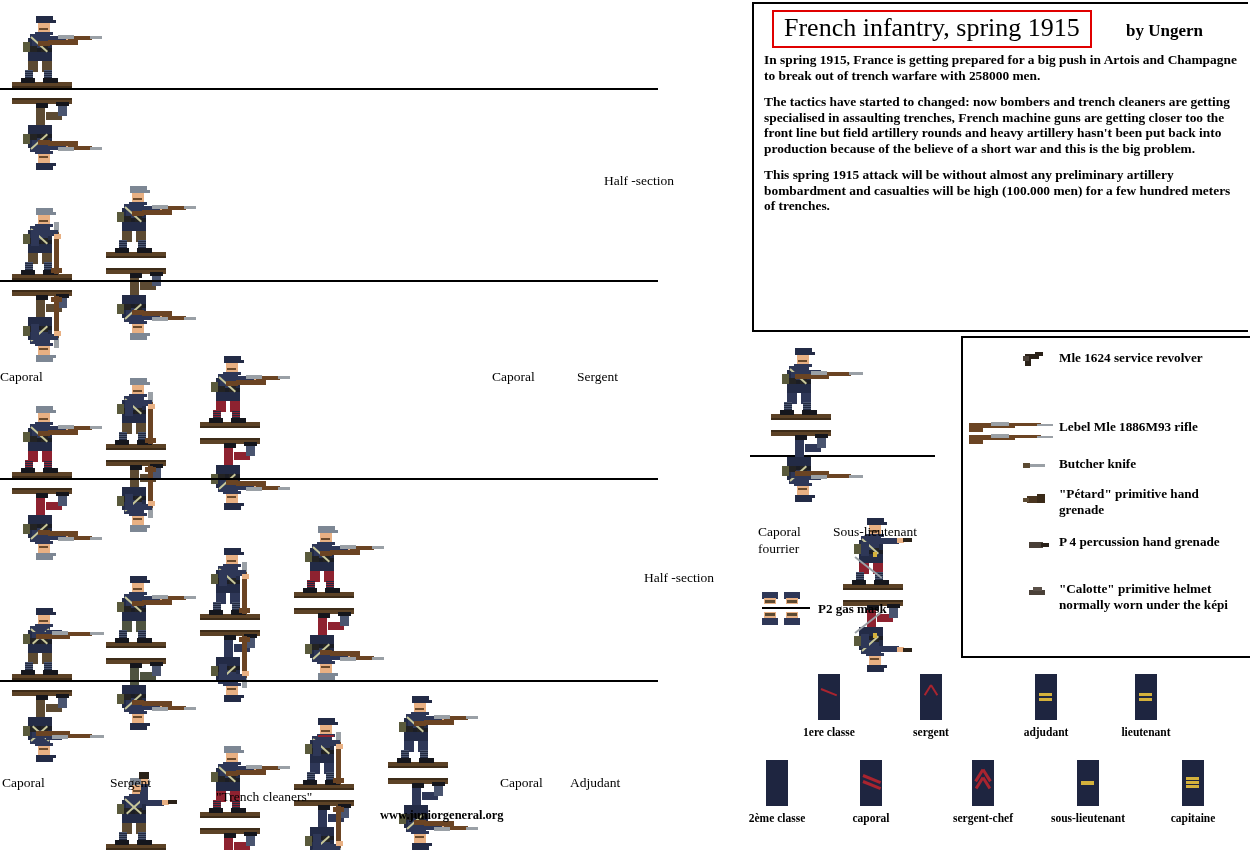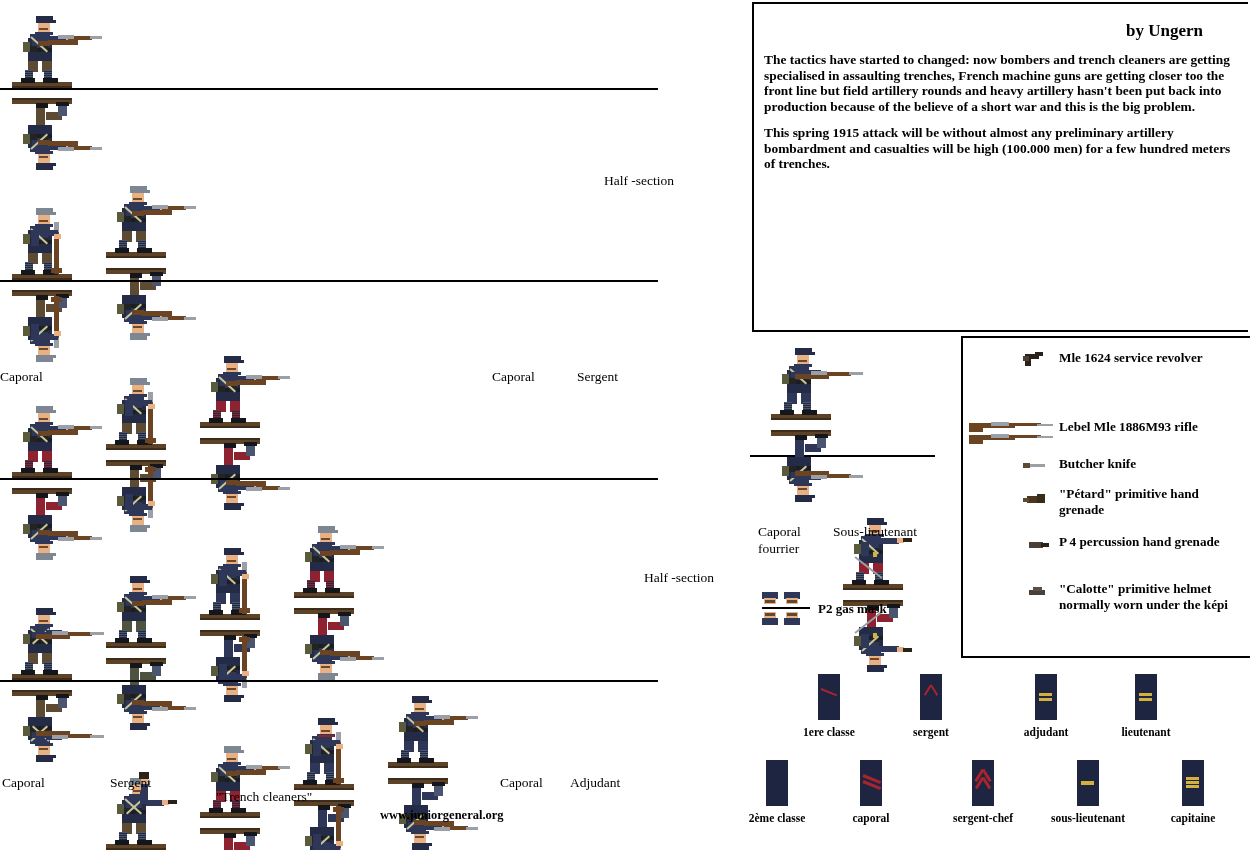--- a/index.html
+++ b/index.html
@@ -1051,22 +1051,26 @@
     <div class="lbl" style="left:644px;top:570px;">Half -section</div>
     <div class="lbl" style="left:2px;top:775px;">Caporal</div>
     <div class="lbl" style="left:110px;top:775px;">Sergent</div>
     <div class="lbl" style="left:216px;top:789px;">"Trench cleaners"</div>
     <div class="lbl" style="left:500px;top:775px;">Caporal</div>
     <div class="lbl" style="left:570px;top:775px;">Adjudant</div>
     <div class="lbl lbl-b" style="left:380px;top:808px;font-size:12.5px;">www.juniorgeneral.org</div>
   </div>
 
   <div id="text-panel">
+    <div id="title-box">
+      <div class="ttl">French infantry, spring 1915</div>
+    </div>
     <div id="byline">by Ungern</div>
     <div id="paras">
+      <p>In spring 1915, France is getting prepared for a big push in Artois and Champagne to break out of trench warfare with 258000 men.</p>
       <p>The tactics have started to changed: now bombers and trench cleaners are getting specialised in assaulting trenches, French machine guns are getting closer too the front line but field artillery rounds and heavy artillery hasn't been put back into production because of the believe of a short war and this is the big problem.</p>
       <p>This spring 1915 attack will be without almost any preliminary artillery bombardment and casualties will be high (100.000 men) for a few hundred meters of trenches.</p>
     </div>
   </div>
 
   <div class="abs" style="left:755px;top:340px;width:200px;height:230px;">
     <div class="foldline" style="top:115px;left:-5px;width:185px;"></div>
   <div class="soldier figcol" style="left: 8px;">
         <div class="upper">
           <div class="p" style="left: 8px; top: 74px; width: 60px; height: 4px; background: rgb(92, 66, 38);"></div>

